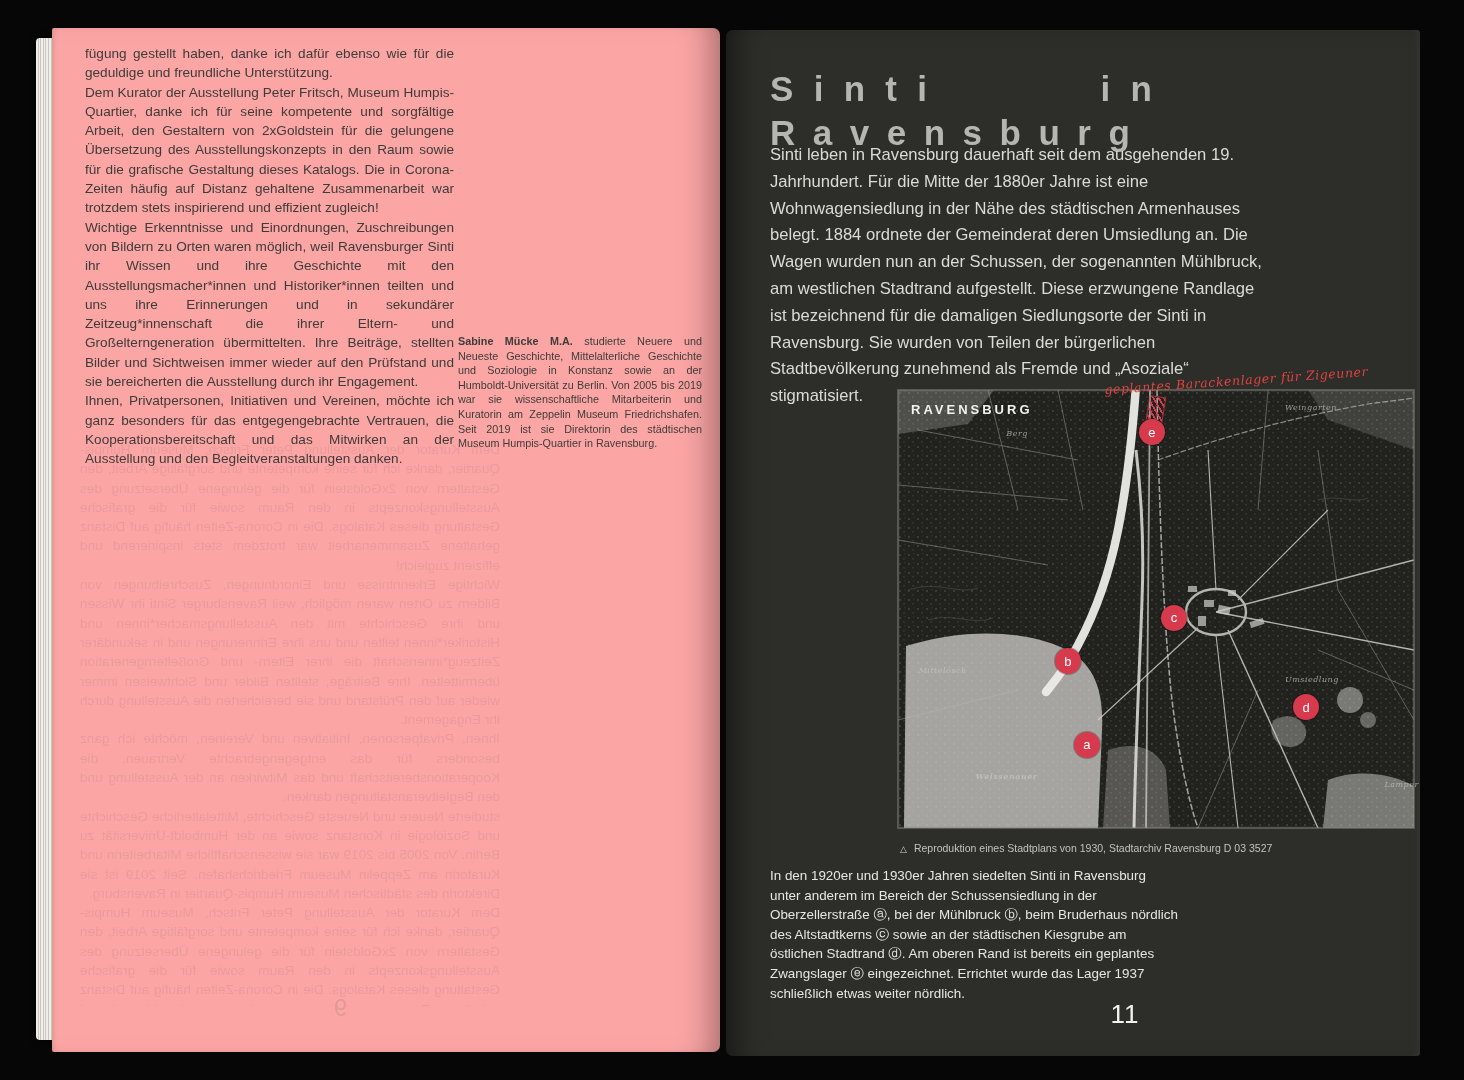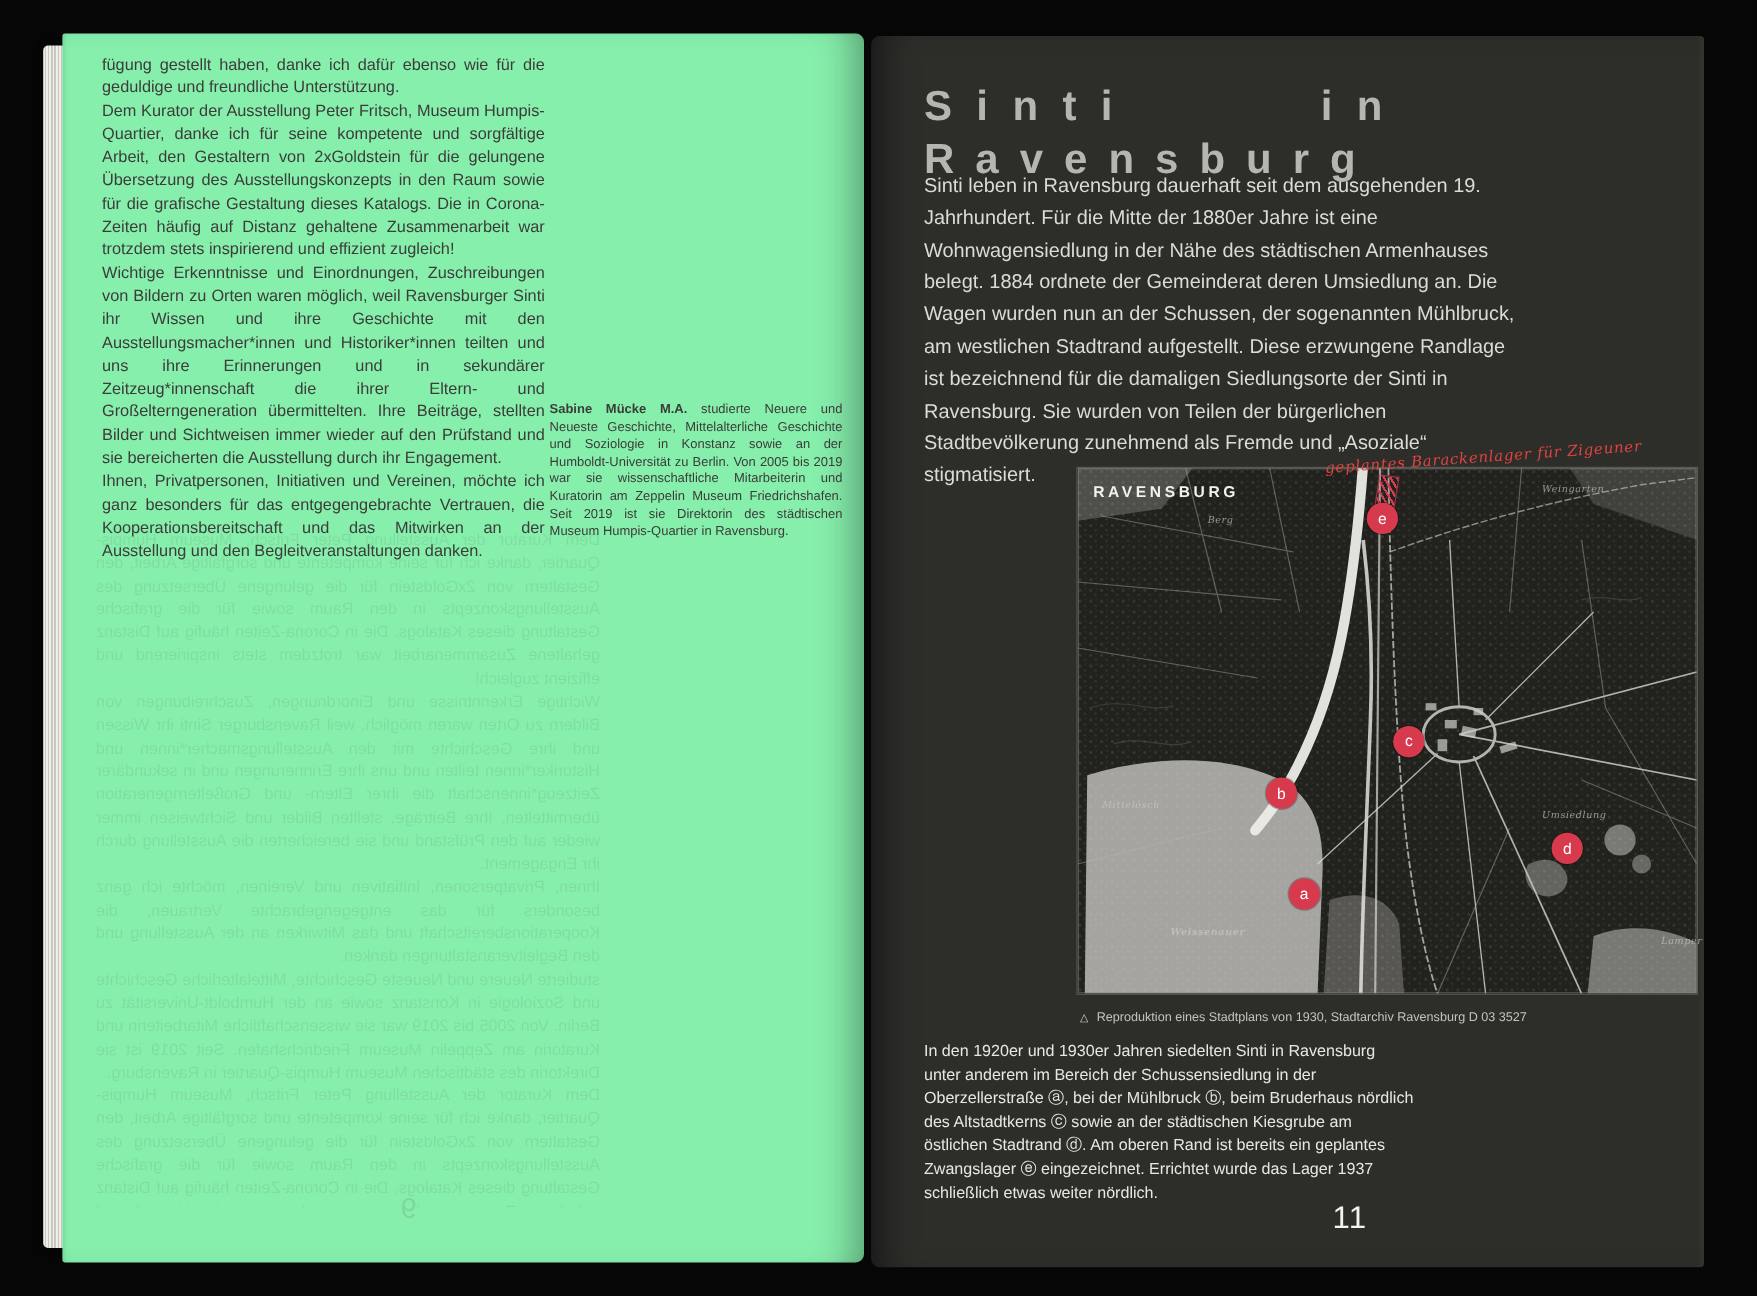--- a/index.html
+++ b/index.html
@@ -13,21 +13,21 @@
   .fore-edge{
     position:absolute;left:36px;top:38px;width:17px;height:1002px;
     border-radius:4px 0 0 4px;
     background:repeating-linear-gradient(to right,#efeee9 0 1.6px,#c8c6be 1.6px 2.6px);
     box-shadow:0 0 6px rgba(0,0,0,.6);
   }
 
   
   .page-left{
     position:absolute;left:52px;top:28px;width:668px;height:1024px;
-    background:#86efac;border-radius:2px 7px 7px 2px;
+    background:#fca5a5;border-radius:2px 7px 7px 2px;
     box-shadow:inset -30px 0 34px -24px rgba(0,0,0,.38), inset 3px 0 6px -3px rgba(0,0,0,.18);
   }
   .main-col{
     position:absolute;left:33px;top:16px;width:369px;
     color:#3c3c39;font-size:13.6px;line-height:19.3px;text-align:justify;
     hyphens:auto;-webkit-hyphens:auto;
   }
   .main-col p{margin:0;}
   .bio-col{
     position:absolute;left:406px;top:306px;width:244px;

